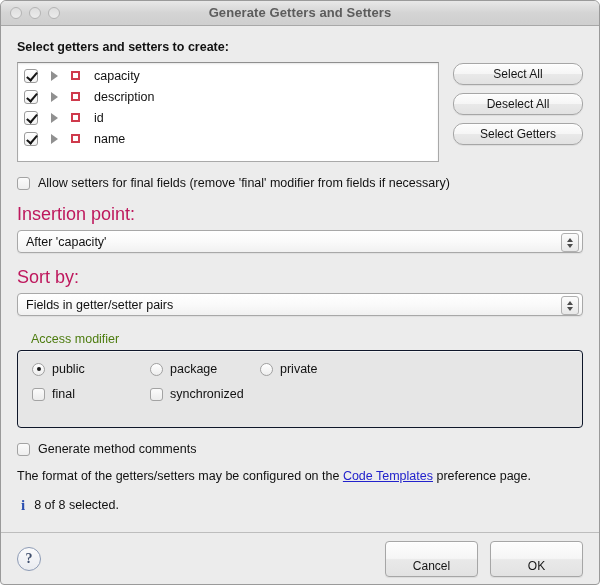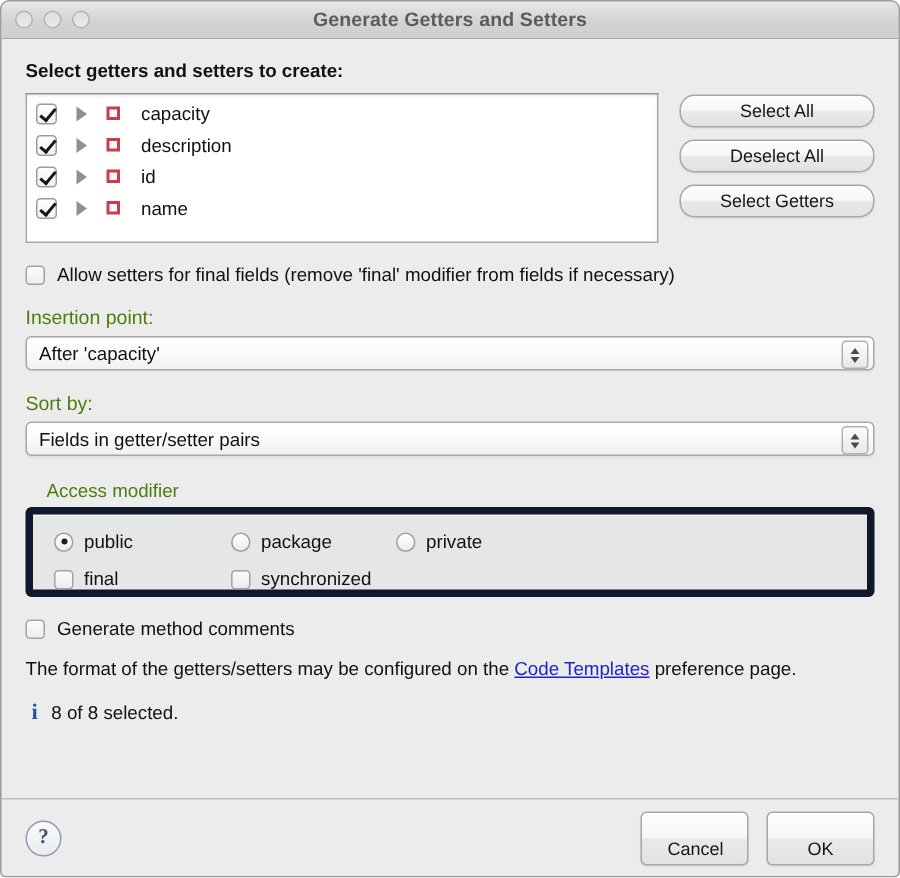--- a/index.html
+++ b/index.html
@@ -175,22 +175,22 @@
     border: 1px solid #a3a3a3;
     border-radius: 3px;
     background: linear-gradient(to bottom, #fbfbfb, #eeeeee);
     flex: 0 0 auto;
   }
   .check-row label { font-size: 12.5px; color: #111; }
 
   
   .field-label {
     margin: 14px 0 5px 0;
-    font-size: 13px;
-    color: #4d7c0f;
+    font-size: 18px;
+    color: #be185d;
   }
   .combo {
     position: relative;
     height: 23px;
     box-sizing: border-box;
     background: linear-gradient(to bottom, #ffffff 0%, #fafafa 50%, #f1f1f1 100%);
     border: 1px solid #a8a8a8;
     border-radius: 4px;
     box-shadow: 0 1px 1px rgba(0,0,0,0.06);
     display: flex;
@@ -229,24 +229,24 @@
   .groupbox {
     margin-top: 16px;
   }
   .group-title {
     font-size: 12.5px;
     color: #4d7c0f;
     margin-bottom: 4px;
     padding-left: 14px;
   }
   .group-body {
-    border: 5px solid #0f172a;
+    border: 1px solid #0f172a;
     border-radius: 4px;
     background: #e6e6e6;
-    padding: 11px 14px 0 14px;
+    padding: 11px 14px 26px 14px;
     box-shadow: inset 0 1px 0 rgba(255,255,255,0.6);
   }
   .radio-row {
     display: flex;
     align-items: center;
     margin-bottom: 11px;
   }
   .radio-row:last-child { margin-bottom: 0; }
   .opt {
     display: flex;
@@ -330,21 +330,21 @@
     align-items: center;
     justify-content: center;
     cursor: default;
     font-family: "Liberation Serif", serif;
   }
   .bottom-right {
     margin-left: auto;
     display: flex;
     gap: 12px;
   }
-  .bottom-right .btn { width: 72px; height: 23px; padding: 17px; }
+  .bottom-right .btn { width: 93px; height: 23px; padding: 17px; }
 </style>
 </head>
 <body>
 
 <div class="window">
 
   <div class="titlebar">
     <div class="traffic">
       <div class="light"></div>
       <div class="light"></div>

